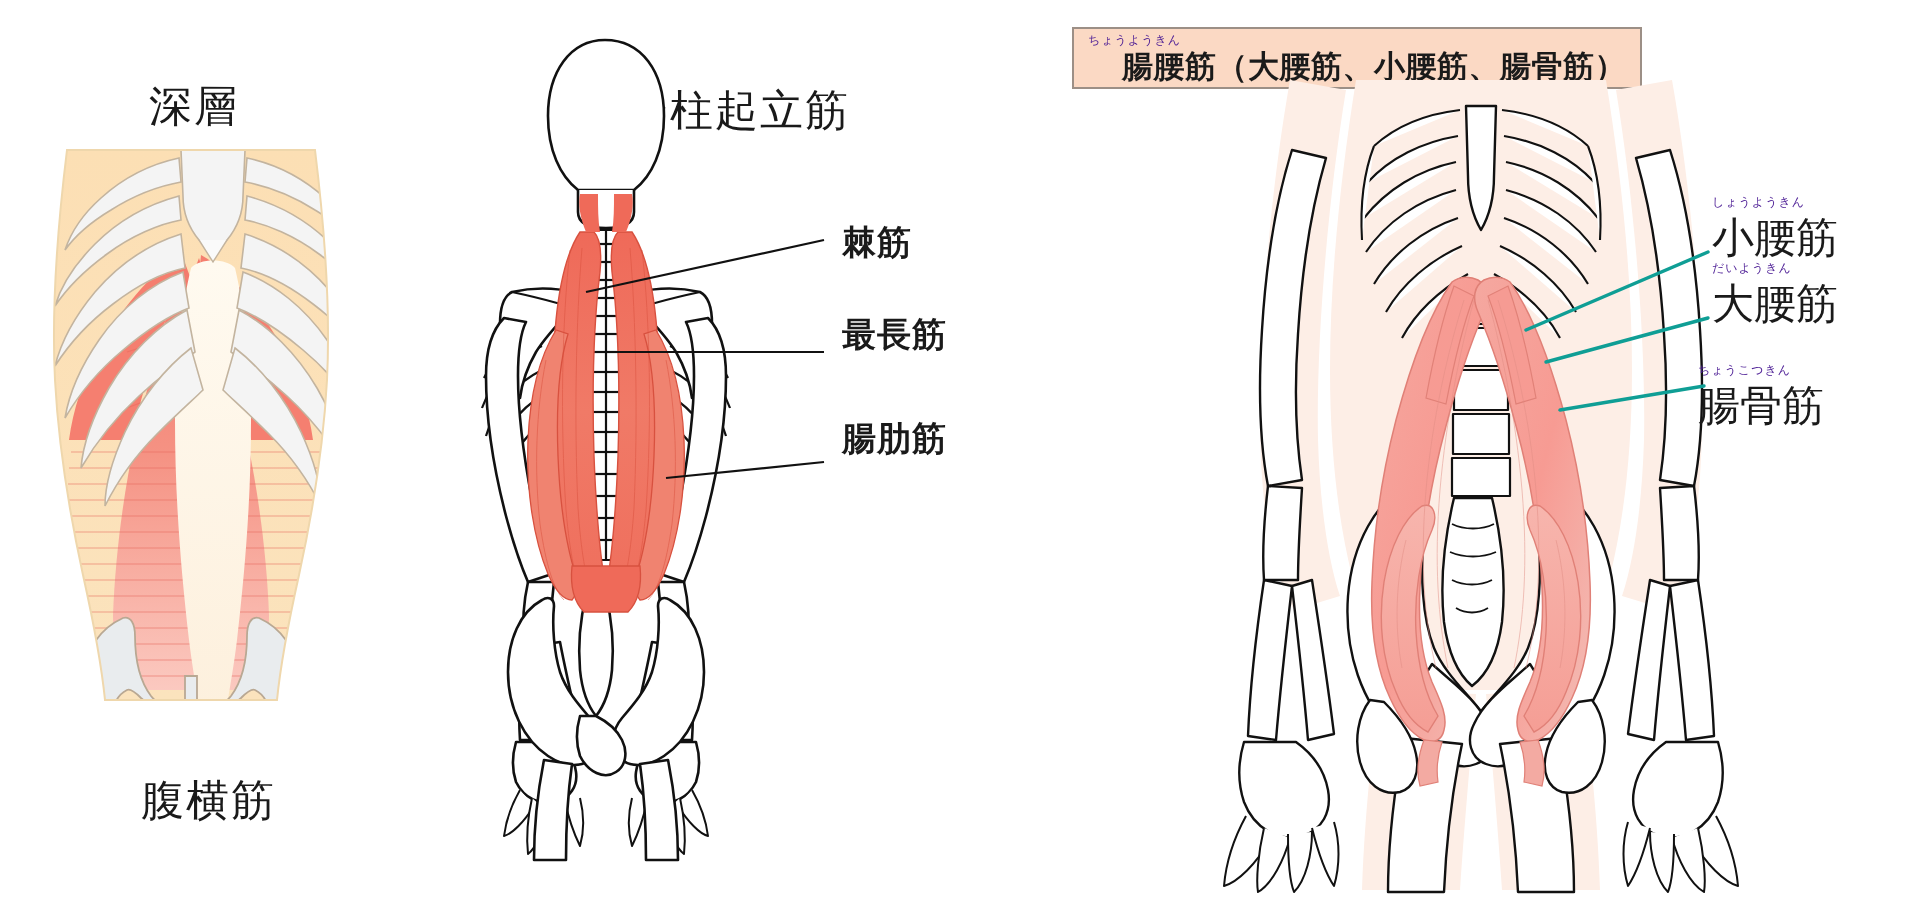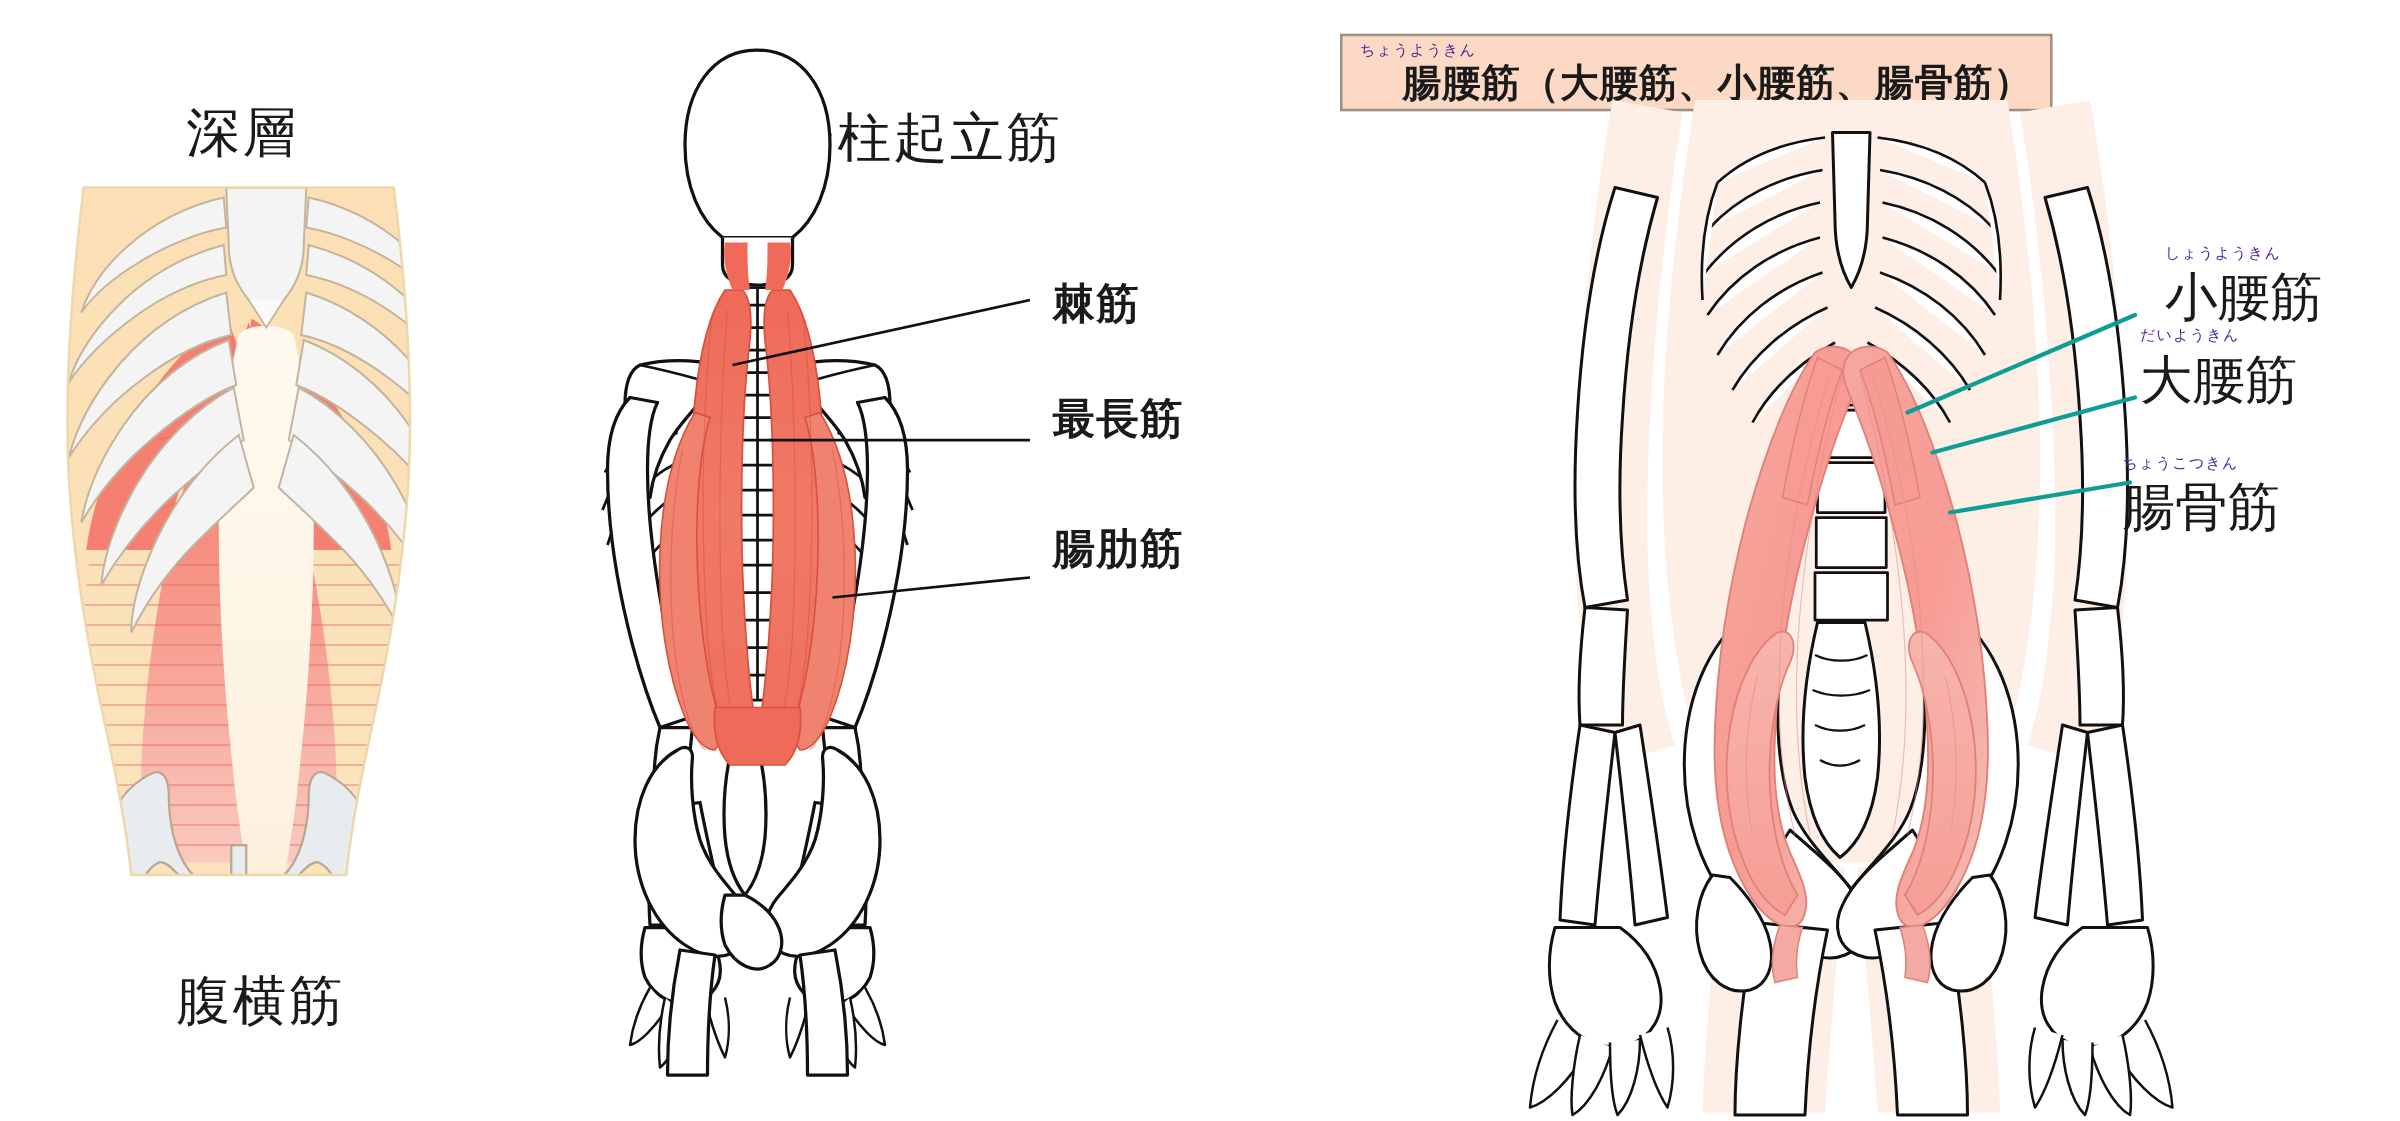--- a/index.html
+++ b/index.html
@@ -496,21 +496,21 @@
         </g>
 
         <g stroke="#0f9e95" stroke-width="3.4" fill="none" stroke-linecap="round">
           <path d="M486 330 L668 252"></path>
           <path d="M506 362 L668 318"></path>
           <path d="M520 410 L664 386"></path>
         </g>
       </svg>
     </div>
 
-    <div class="lbl" style="left:692px;top:196px;">
+    <div class="lbl" style="left:672px;top:196px;">
       <span class="jp furi">しょうようきん</span>
       <span class="jp callout-b">小腰筋</span>
     </div>
 
     <div class="lbl" style="left:672px;top:262px;">
       <span class="jp furi">だいようきん</span>
       <span class="jp callout-b">大腰筋</span>
     </div>
 
     <div class="lbl" style="left:658px;top:364px;">

